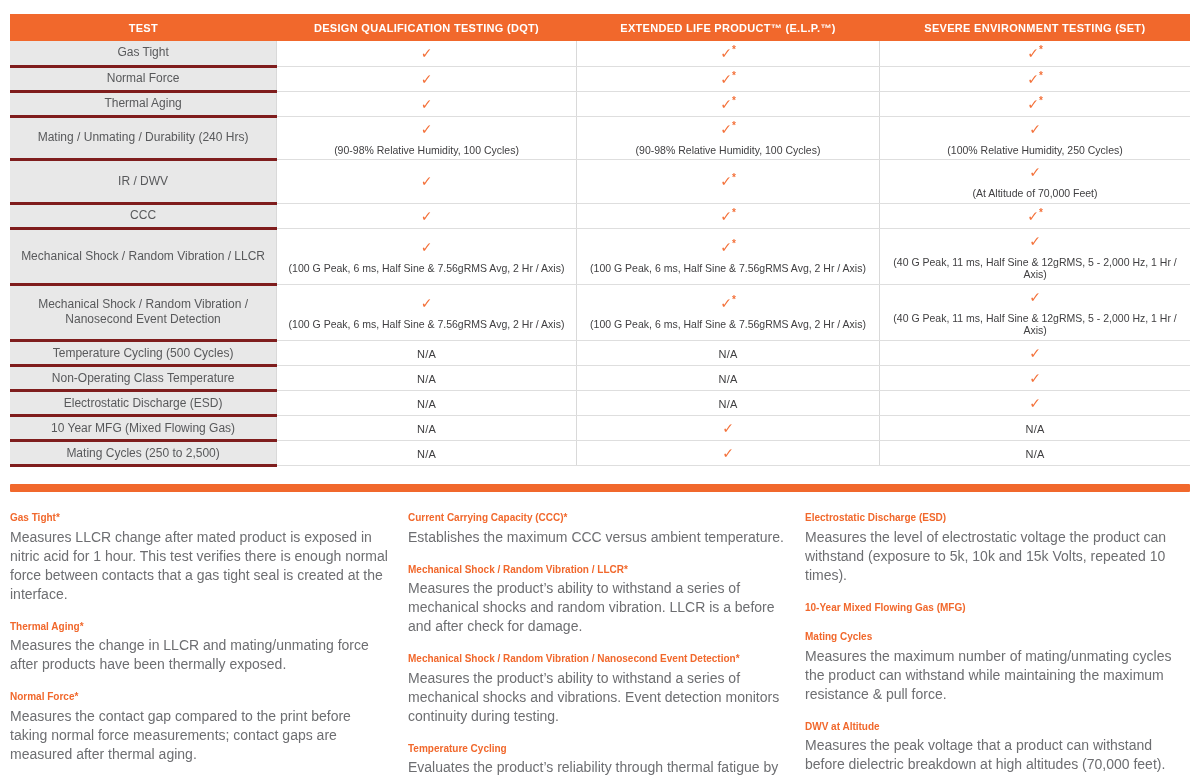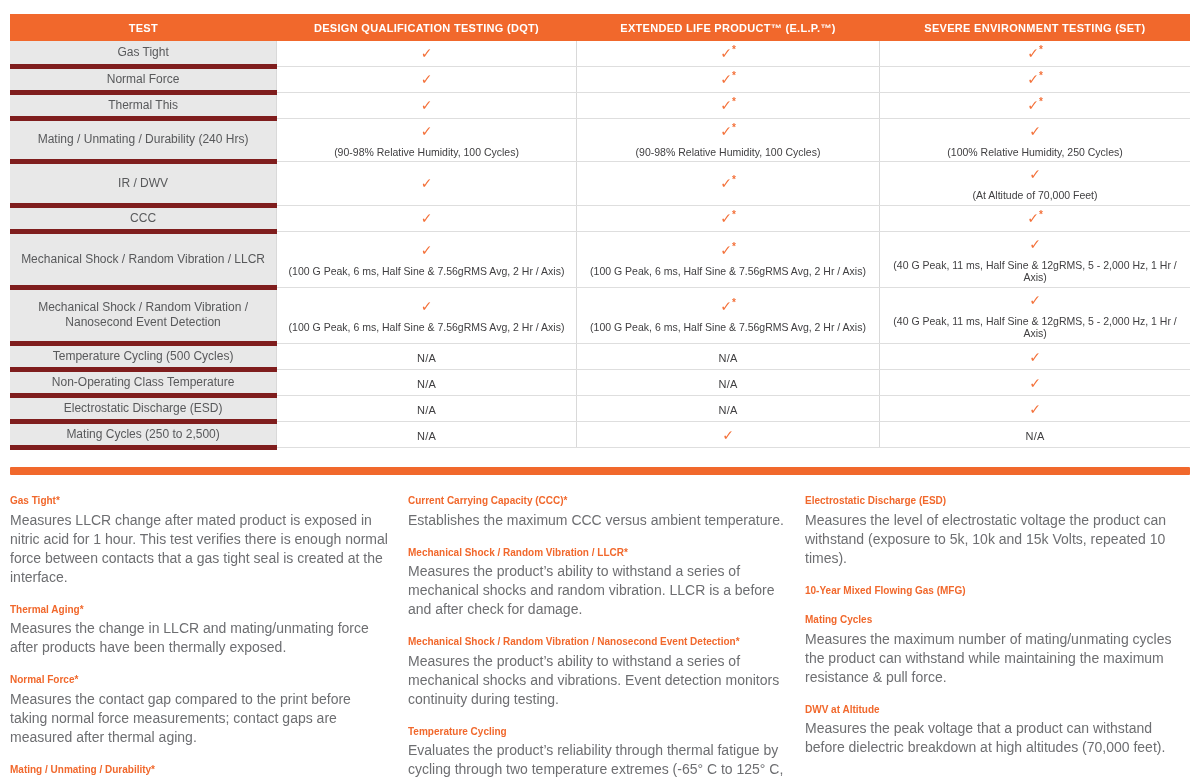--- a/index.html
+++ b/index.html
@@ -32,21 +32,21 @@
   table.cmp td{
     text-align:center;vertical-align:middle;
     padding:3px 6px;background:#fff;
     border-bottom:1px solid #dedede;
     border-right:1px solid #d9d9d9;
   }
   table.cmp td:last-child{border-right:none;}
   table.cmp td.test{
     background:var(--graybg);
     color:var(--test-text);font-size:12px;
-    border-bottom:5px solid #7f1d1d;
+    border-bottom:3px solid #7f1d1d;
     border-right:1px solid #d9d9d9;
     line-height:1.25;
   }
   tr.r-short td{height:25px;}
   tr.r-tall td{height:42px;}
   tr.r-med td{height:34px;}
   .check{color:var(--check);font-size:14px;font-weight:bold;line-height:1;}
   .star{color:var(--check);font-size:10px;font-weight:bold;position:relative;top:-5px;left:0px;}
   .na{color:var(--note-text);font-size:11px;font-weight:normal;letter-spacing:.2px;}
   .note{color:var(--note-text);font-size:10.5px;margin-top:6px;line-height:1.2;}
@@ -111,21 +111,21 @@
             <div><span class="check">✓</span></div>
           </td>
           <td>
             <div><span class="check">✓</span><span class="star">*</span></div>
           </td>
           <td>
             <div><span class="check">✓</span><span class="star">*</span></div>
           </td>
         </tr>
         <tr class="r-short">
-          <td class="test">Thermal This</td>
+          <td class="test">Thermal Aging</td>
           <td>
             <div><span class="check">✓</span></div>
           </td>
           <td>
             <div><span class="check">✓</span><span class="star">*</span></div>
           </td>
           <td>
             <div><span class="check">✓</span><span class="star">*</span></div>
           </td>
         </tr>
@@ -217,20 +217,28 @@
         </tr>
         <tr class="r-short">
           <td class="test">Electrostatic Discharge (ESD)</td>
           <td><span class="na">N/A</span></td>
           <td><span class="na">N/A</span></td>
           <td>
             <div><span class="check">✓</span></div>
           </td>
         </tr>
         <tr class="r-short">
+          <td class="test">10 Year MFG (Mixed Flowing Gas)</td>
+          <td><span class="na">N/A</span></td>
+          <td>
+            <div><span class="check">✓</span></div>
+          </td>
+          <td><span class="na">N/A</span></td>
+        </tr>
+        <tr class="r-short">
           <td class="test">Mating Cycles (250 to 2,500)</td>
           <td><span class="na">N/A</span></td>
           <td>
             <div><span class="check">✓</span></div>
           </td>
           <td><span class="na">N/A</span></td>
         </tr>
       </tbody>
   </table>
 

